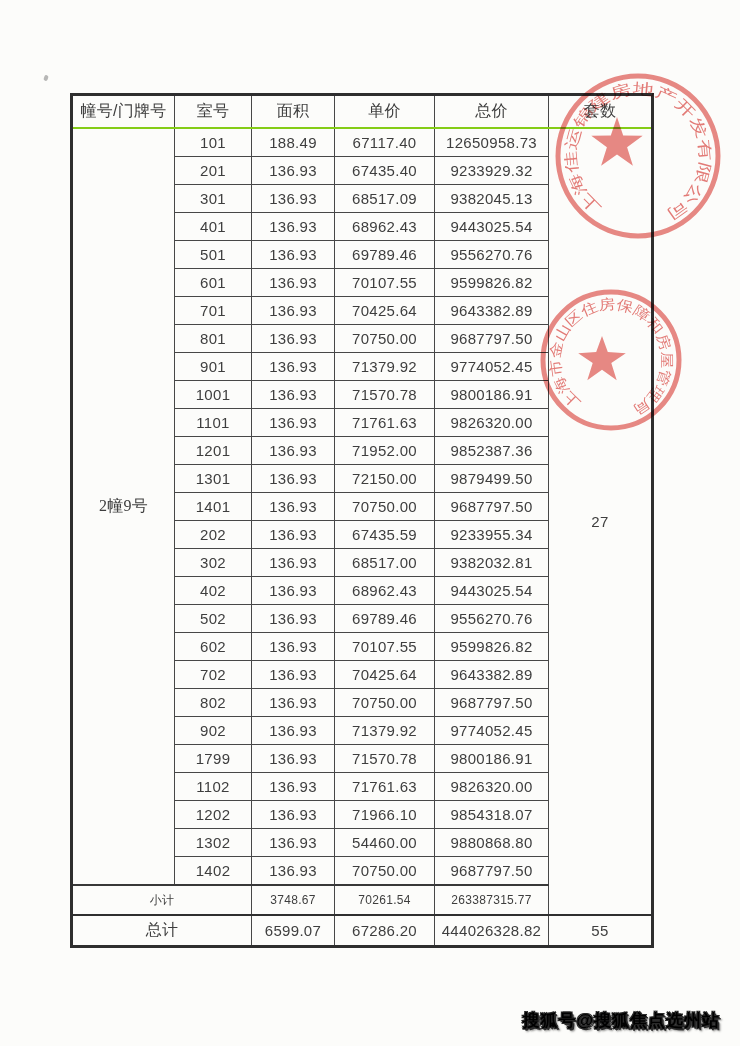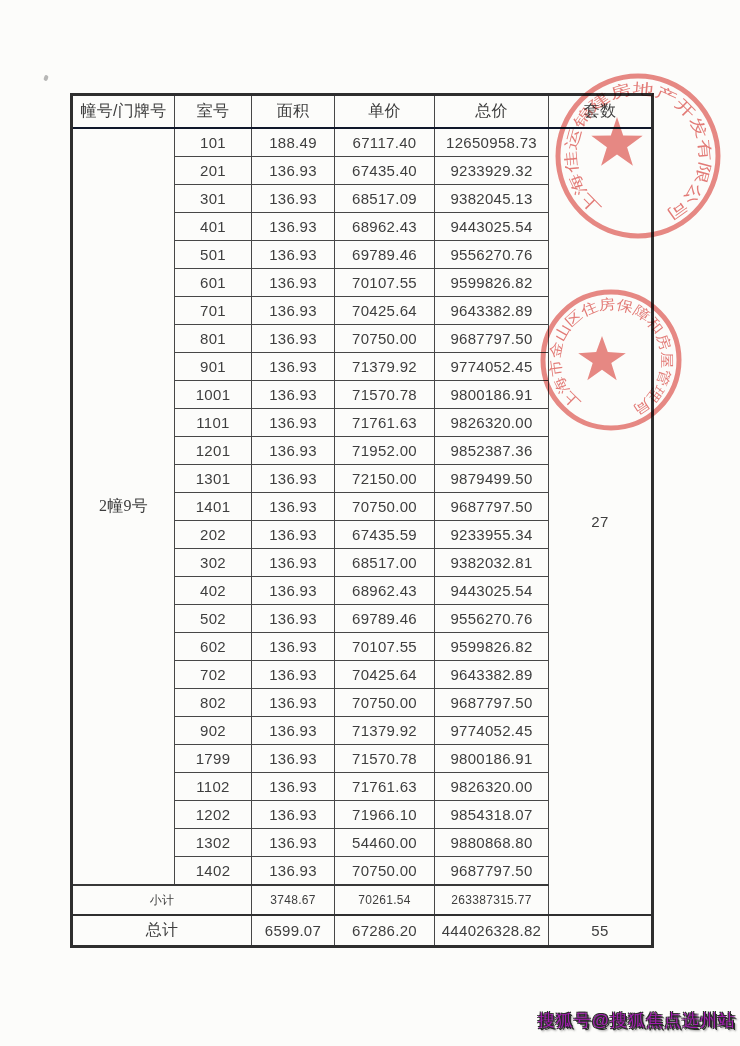--- a/index.html
+++ b/index.html
@@ -15,33 +15,33 @@
     border-collapse:collapse;table-layout:fixed;
     border:3px solid #2e2e2e;
     background:transparent;
   }
   .price-table th,.price-table td{
     border:1px solid #474747;
     text-align:center;vertical-align:middle;
     padding:0;font-weight:normal;font-size:15px;color:#3e3e3e;
     letter-spacing:.3px;
   }
-  .price-table thead th{height:31px;font-size:16px;border-bottom:2px solid #0f172a;}
+  .price-table thead th{height:31px;font-size:16px;border-bottom:2px solid #84cc16;}
   .price-table .data-row td{height:27px;}
   .price-table .subtotal-row td{height:28px;border-top:2px solid #383838;font-size:12px;}
   .price-table .total-row td{height:29px;border-top:2px solid #2f2f2f;text-align:center;}
   .price-table .label-cell{font-size:16px;font-family:Liberation Serif, serif;}
   
   .seal{position:absolute;mix-blend-mode:multiply;opacity:.82;pointer-events:none;}
   .seal-1{left:548px;top:66px;}
   .seal-2{left:536px;top:285px;}
   
   .watermark{
-    position:absolute;right:4px;top:1009px;
-    font-size:17px;font-weight:normal;letter-spacing:1px;color:#a21caf;
+    position:absolute;right:20px;top:1009px;
+    font-size:17px;font-weight:bold;letter-spacing:1px;color:#000000;
     text-shadow:2px 2px 0 #2b2b2b,-1px -1px 0 #2b2b2b,1px -1px 0 #2b2b2b,
                 -1px 1px 0 #2b2b2b,1px 1px 0 #2b2b2b,3px 3px 2px rgba(40,40,40,.55);
   }
   
   .speck{
     position:absolute;left:44px;top:75px;width:4px;height:6px;
     background:#9a9a98;border-radius:2px;transform:rotate(18deg);opacity:.7;
   }
 </style>
 </head>

